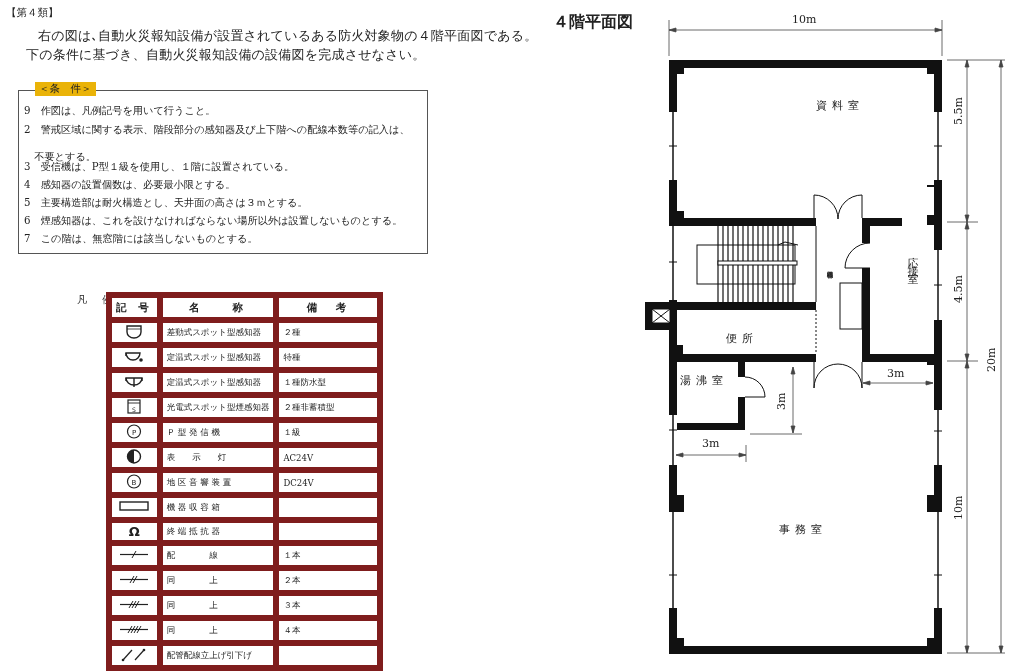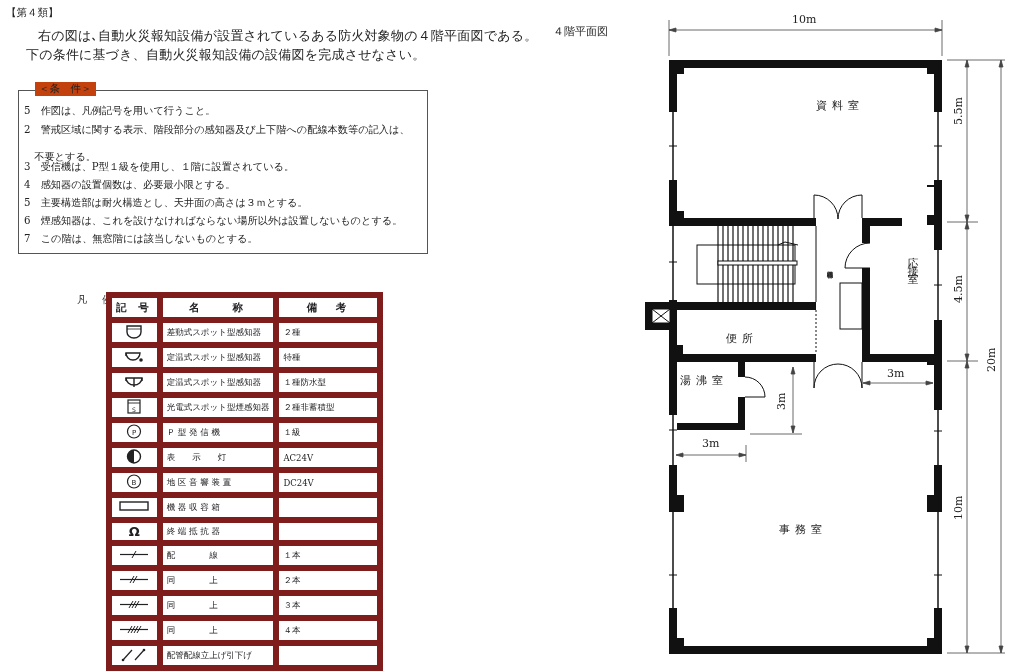--- a/index.html
+++ b/index.html
@@ -2,44 +2,44 @@
 <html><head>
 <meta charset="utf-8">
 <style>
   html, body { margin:0; padding:0; background:#ffffff; }
   body { width:1024px; height:672px; position:relative; overflow:hidden;
          font-family:"DejaVu Serif", "Liberation Serif", serif; color:#222; }
   .abs { position:absolute; }
   .q-title { left:6px; top:6px; font-size:10.5px; }
   .q-line { font-size:13px; letter-spacing:0.2px; white-space:nowrap; }
   .cond-box { left:18px; top:90px; width:408px; height:162px; border:1px solid #555; }
-  .cond-title { left:35px; top:82px; background:#c2410c; padding:0 4px; font-size:10.5px; }
+  .cond-title { left:35px; top:82px; background:#eab308; padding:0 4px; font-size:10.5px; }
   .cond-item { font-size:10.2px; white-space:nowrap; }
   .legend-label { left:66px; top:293px; font-size:10px; letter-spacing:6px;margin-left:11px; }
   table.legend { position:absolute; left:106px; top:292px; border-collapse:collapse; }
   table.legend td, table.legend th { border:6px solid #7f1d1d; height:17px; padding:0 4px; font-size:8.5px; font-weight:normal; white-space:nowrap; }
   table.legend th { font-size:10.5px; font-weight:bold; letter-spacing:4px; height:19px; }
   table.legend td.sym { width:40px; text-align:center; padding:0; }
   table.legend td.name { width:102px; }
   table.legend td.note { width:90px; }
-  .plan-title { left:553px; top:24px; font-family:"DejaVu Sans", sans-serif; font-weight:normal; font-size:11px; }
+  .plan-title { left:553px; top:12px; font-family:"DejaVu Sans", sans-serif; font-weight:bold; font-size:16px; }
   .room-label { font-size:11px; letter-spacing:5px; white-space:nowrap; }
   .dim { font-size:11px; }
   svg { position:absolute; left:0; top:0; }
 </style>
 </head>
 <body>
 
 <div class="abs q-title">【第４類】</div>
 <div class="abs q-line" style="left:38px;top:27px;">右の図は､自動火災報知設備が設置されているある防火対象物の４階平面図である。</div>
 <div class="abs q-line" style="left:26px;top:46px;">下の条件に基づき、自動火災報知設備の設備図を完成させなさい。</div>
 
 <div class="abs cond-box"></div>
 <div class="abs cond-title">＜条　件＞</div>
-<div class="abs cond-item" style="left:24px;top:104px;">5　作図は、凡例記号を用いて行うこと。</div>
+<div class="abs cond-item" style="left:24px;top:104px;">9　作図は、凡例記号を用いて行うこと。</div>
 <div class="abs cond-item" style="left:24px;top:123px;">2　警戒区域に関する表示、階段部分の感知器及び上下階への配線本数等の記入は、</div>
 <div class="abs cond-item" style="left:24px;top:142px;margin-top:8px;">　不要とする。</div>
 <div class="abs cond-item" style="left:24px;top:160px;">3　受信機は、P型１級を使用し、１階に設置されている。</div>
 <div class="abs cond-item" style="left:24px;top:178px;">4　感知器の設置個数は、必要最小限とする。</div>
 <div class="abs cond-item" style="left:24px;top:196px;">5　主要構造部は耐火構造とし、天井面の高さは３ｍとする。</div>
 <div class="abs cond-item" style="left:24px;top:214px;">6　煙感知器は、これを設けなければならない場所以外は設置しないものとする。</div>
 <div class="abs cond-item" style="left:24px;top:232px;">7　この階は、無窓階には該当しないものとする。</div>
 
 <div class="abs legend-label">凡 例</div>
 <table class="legend">

